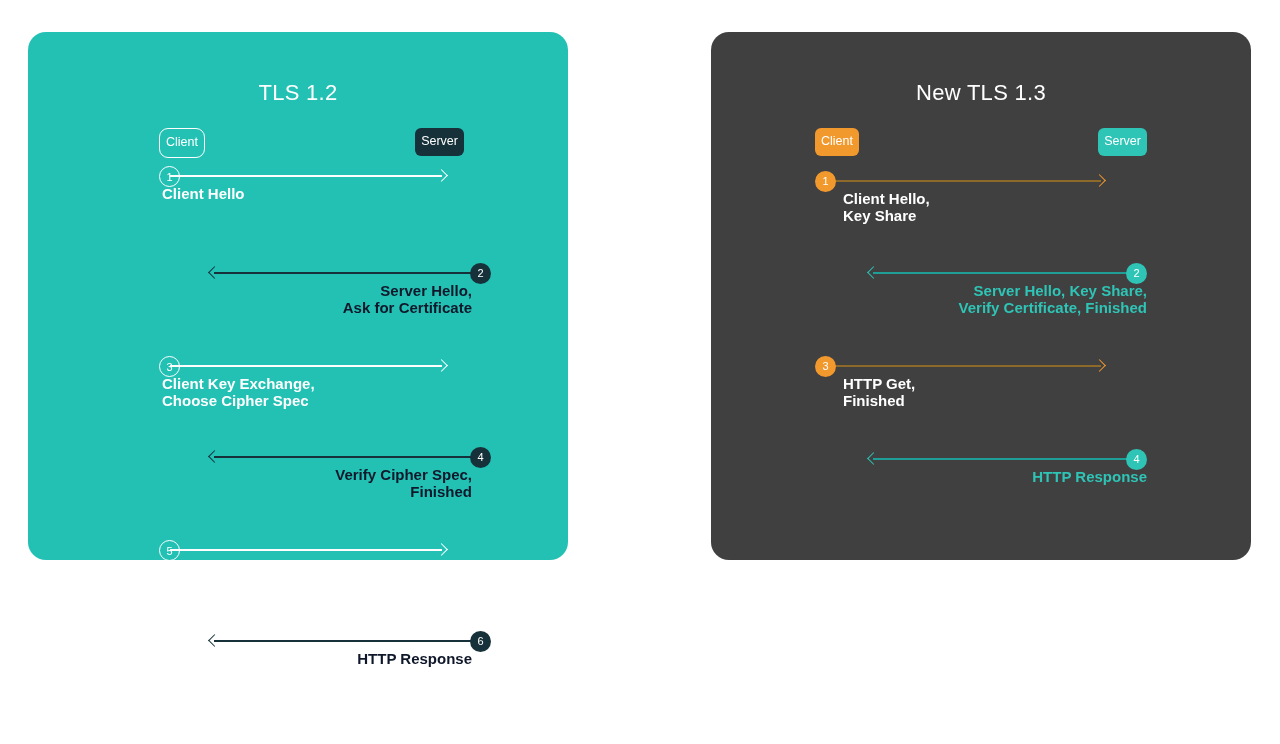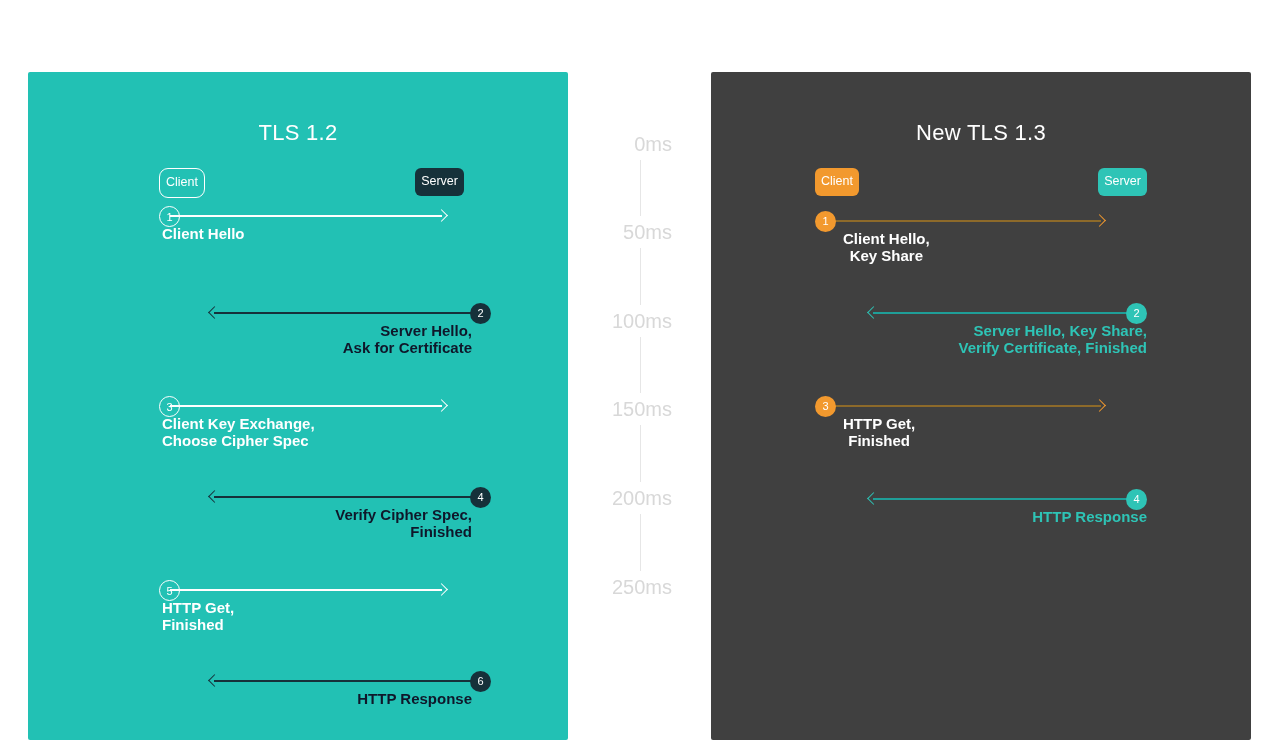--- a/index.html
+++ b/index.html
@@ -7,23 +7,22 @@
     width: 1280px; height: 744px;
     background: #ffffff;
     font-family: "Liberation Sans", sans-serif;
     overflow: hidden;
   }
   #stage { position: relative; width: 1280px; height: 744px; }
 
   
   .panel {
     position: absolute;
-    top: 32px; height: 668px; width: 540px;
-    border-radius: 2px;
-    margin-top: 40px;
+    top: 32px; height: 528px; width: 540px;
+    border-radius: 18px;
   }
   #panel-tls12 { left: 28px;  background: #22c1b4; }
   #panel-tls13 { left: 711px; background: #404040; }
 
   .panel-title {
     position: absolute; top: 48px; left: 0; width: 100%;
     text-align: center;
     font-size: 22px; font-weight: 400; letter-spacing: .3px;
     color: #ffffff;
   }
@@ -116,21 +115,21 @@
   
   .s12 .line      { left: 186px; width: 262px; background: #16313a; }
   .s12 .arrowhead { left: 182px; border-color: #16313a; }
   .s12 .marker    { left: 442px; background: #16313a; }
   .s12 .msg-label { right: 96px; top: 9px; color: #0f172a; }
 
   
   .c13 .line      { left: 120px; width: 270px; background: #8d6a2a; }
   .c13 .arrowhead { left: 384px; border-color: #f2992e; }
   .c13 .marker    { left: 104px; background: #f2992e; }
-  .c13 .msg-label { left: 132px; top: 9px; color: #ffffff; text-align: center; }
+  .c13 .msg-label { left: 132px; top: 9px; color: #ffffff; }
 
   
   .s13 .line      { left: 162px; width: 264px; background: #1f9e98; }
   .s13 .arrowhead { left: 158px; border-color: #2ec4b6; }
   .s13 .marker    { left: 415px; background: #2ec4b6; }
   .s13 .msg-label { right: 104px; top: 9px; color: #2ec4b6; }
 
   
   #timeline { position: absolute; left: 568px; top: 32px; width: 143px; height: 668px; }
   .tick {
@@ -195,38 +194,20 @@
     </div>
 
     <div class="row s12" style="top:609px">
       <div class="line"></div>
       <div class="arrowhead left"></div>
       <div class="marker">6</div>
       <div class="msg-label rt">HTTP Response</div>
     </div>
   </div>
 
-  <div id="timeline">
-    <div class="tick" style="top:112px">0ms</div>
-    <div class="tick-sep" style="top:128px;height:56px"></div>
-
-    <div class="tick" style="top:200px">50ms</div>
-    <div class="tick-sep" style="top:216px;height:57px"></div>
-
-    <div class="tick" style="top:289px">100ms</div>
-    <div class="tick-sep" style="top:305px;height:56px"></div>
-
-    <div class="tick" style="top:377px">150ms</div>
-    <div class="tick-sep" style="top:393px;height:57px"></div>
-
-    <div class="tick" style="top:466px">200ms</div>
-    <div class="tick-sep" style="top:482px;height:57px"></div>
-
-    <div class="tick" style="top:555px">250ms</div>
-  </div>
 
   <div class="panel" id="panel-tls13">
     <div class="panel-title">New TLS 1.3</div>
 
     <div class="badge badge-client-orange">Client</div>
     <div class="badge badge-server-teal">Server</div>
 
     <div class="row c13" style="top:149px">
       <div class="line"></div>
       <div class="arrowhead right"></div>

